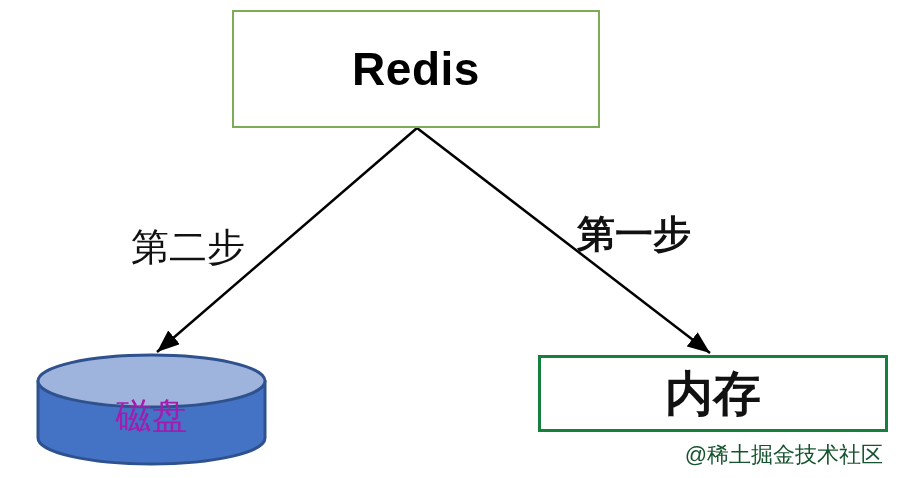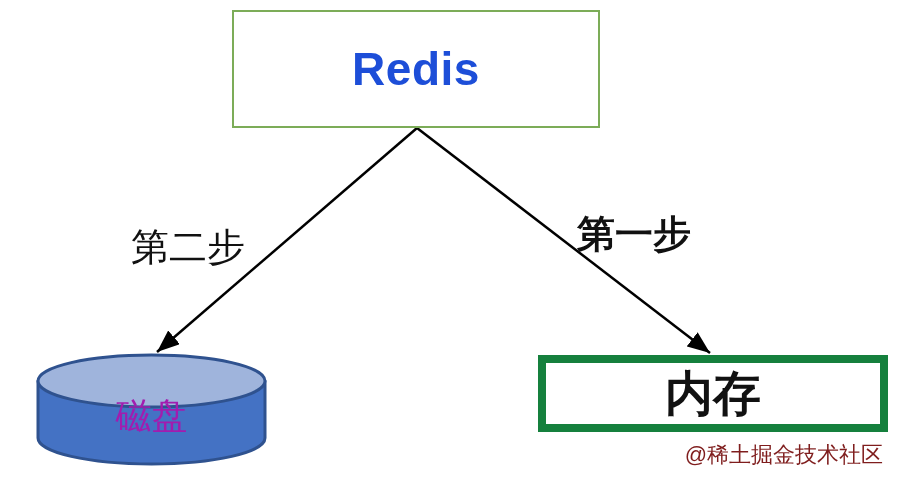--- a/index.html
+++ b/index.html
@@ -26,29 +26,29 @@
   .redis-box {
     left: 232px;
     top: 10px;
     width: 368px;
     height: 118px;
     border: 2px solid #7cac58;
   }
   .redis-box .label {
     font-size: 46px;
     font-weight: 700;
-    color: #1d4ed8;
+    color: #000000;
     letter-spacing: 0.5px;
   }
   .memory-box {
     left: 538px;
     top: 355px;
     width: 350px;
     height: 77px;
-    border: 8px solid #15803d;
+    border: 3px solid #15803d;
   }
   .memory-box .label {
     font-size: 48px;
     font-weight: 700;
     color: #111111;
   }
   .arrow-svg {
     position: absolute;
     left: 0;
     top: 0;
@@ -80,21 +80,21 @@
     text-align: center;
     font-size: 36px;
     color: #a21caf;
     line-height: 1;
   }
   .watermark {
     position: absolute;
     right: 15px;
     top: 440px;
     font-size: 22px;
-    color: #7f1d1d;
+    color: #14532d;
     white-space: nowrap;
   }
 </style>
 </head>
 <body>
 
 <div class="scene">
 
   <svg class="arrow-svg" viewBox="0 0 898 478">
     <defs>

